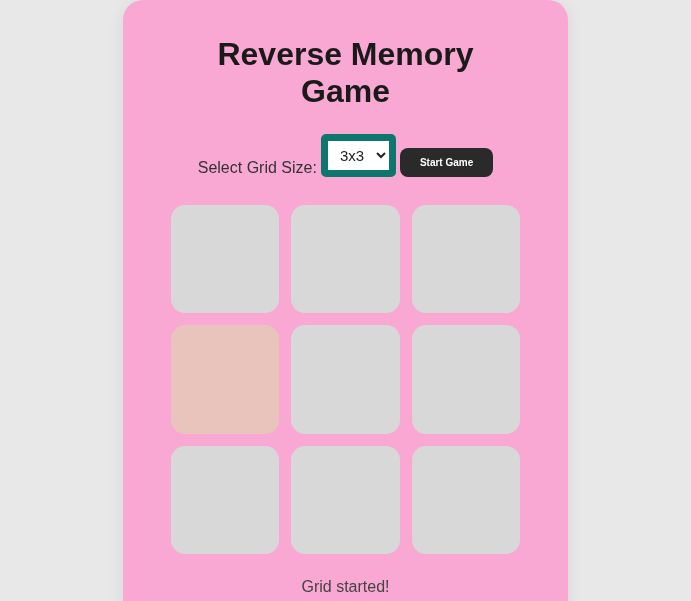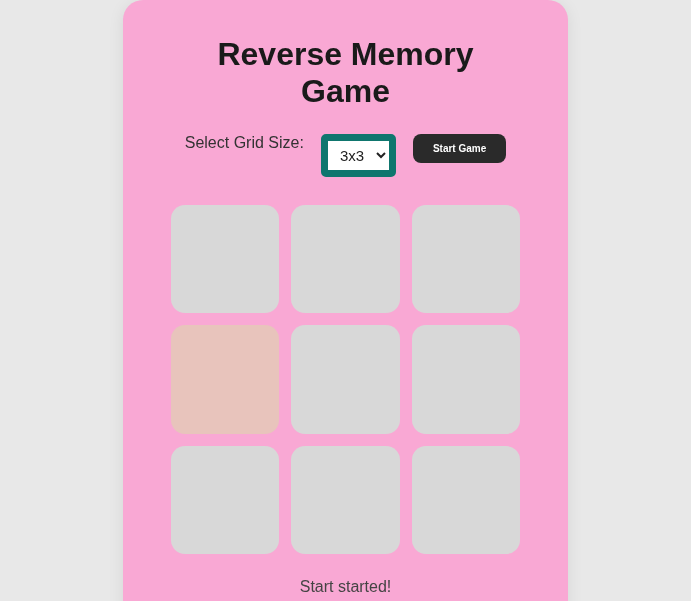--- a/index.html
+++ b/index.html
@@ -32,22 +32,22 @@
     .title {
       font-size: 32px;
       font-weight: 800;
       color: #1a1a1a;
       margin-bottom: 24px;
       text-align: center;
     }
 
     .controls {
       display: flex;
-      align-items: flex-start;
-      gap: 17px;
+      align-items: flex-end;
+      gap: 4px;
       margin-bottom: 28px;
     }
 
     .controls label {
       font-size: 16px;
       color: #333;
     }
 
     .grid-select {
       font-size: 15px;
@@ -114,14 +114,14 @@
       <div class="cell"></div>
       <div class="cell"></div>
       <div class="cell highlighted"></div>
       <div class="cell"></div>
       <div class="cell"></div>
       <div class="cell"></div>
       <div class="cell"></div>
       <div class="cell"></div>
     </div>
 
-  <div class="status">Start started!</div>
+  <div class="status">Grid started!</div>
 </div>
 
 </body></html>

